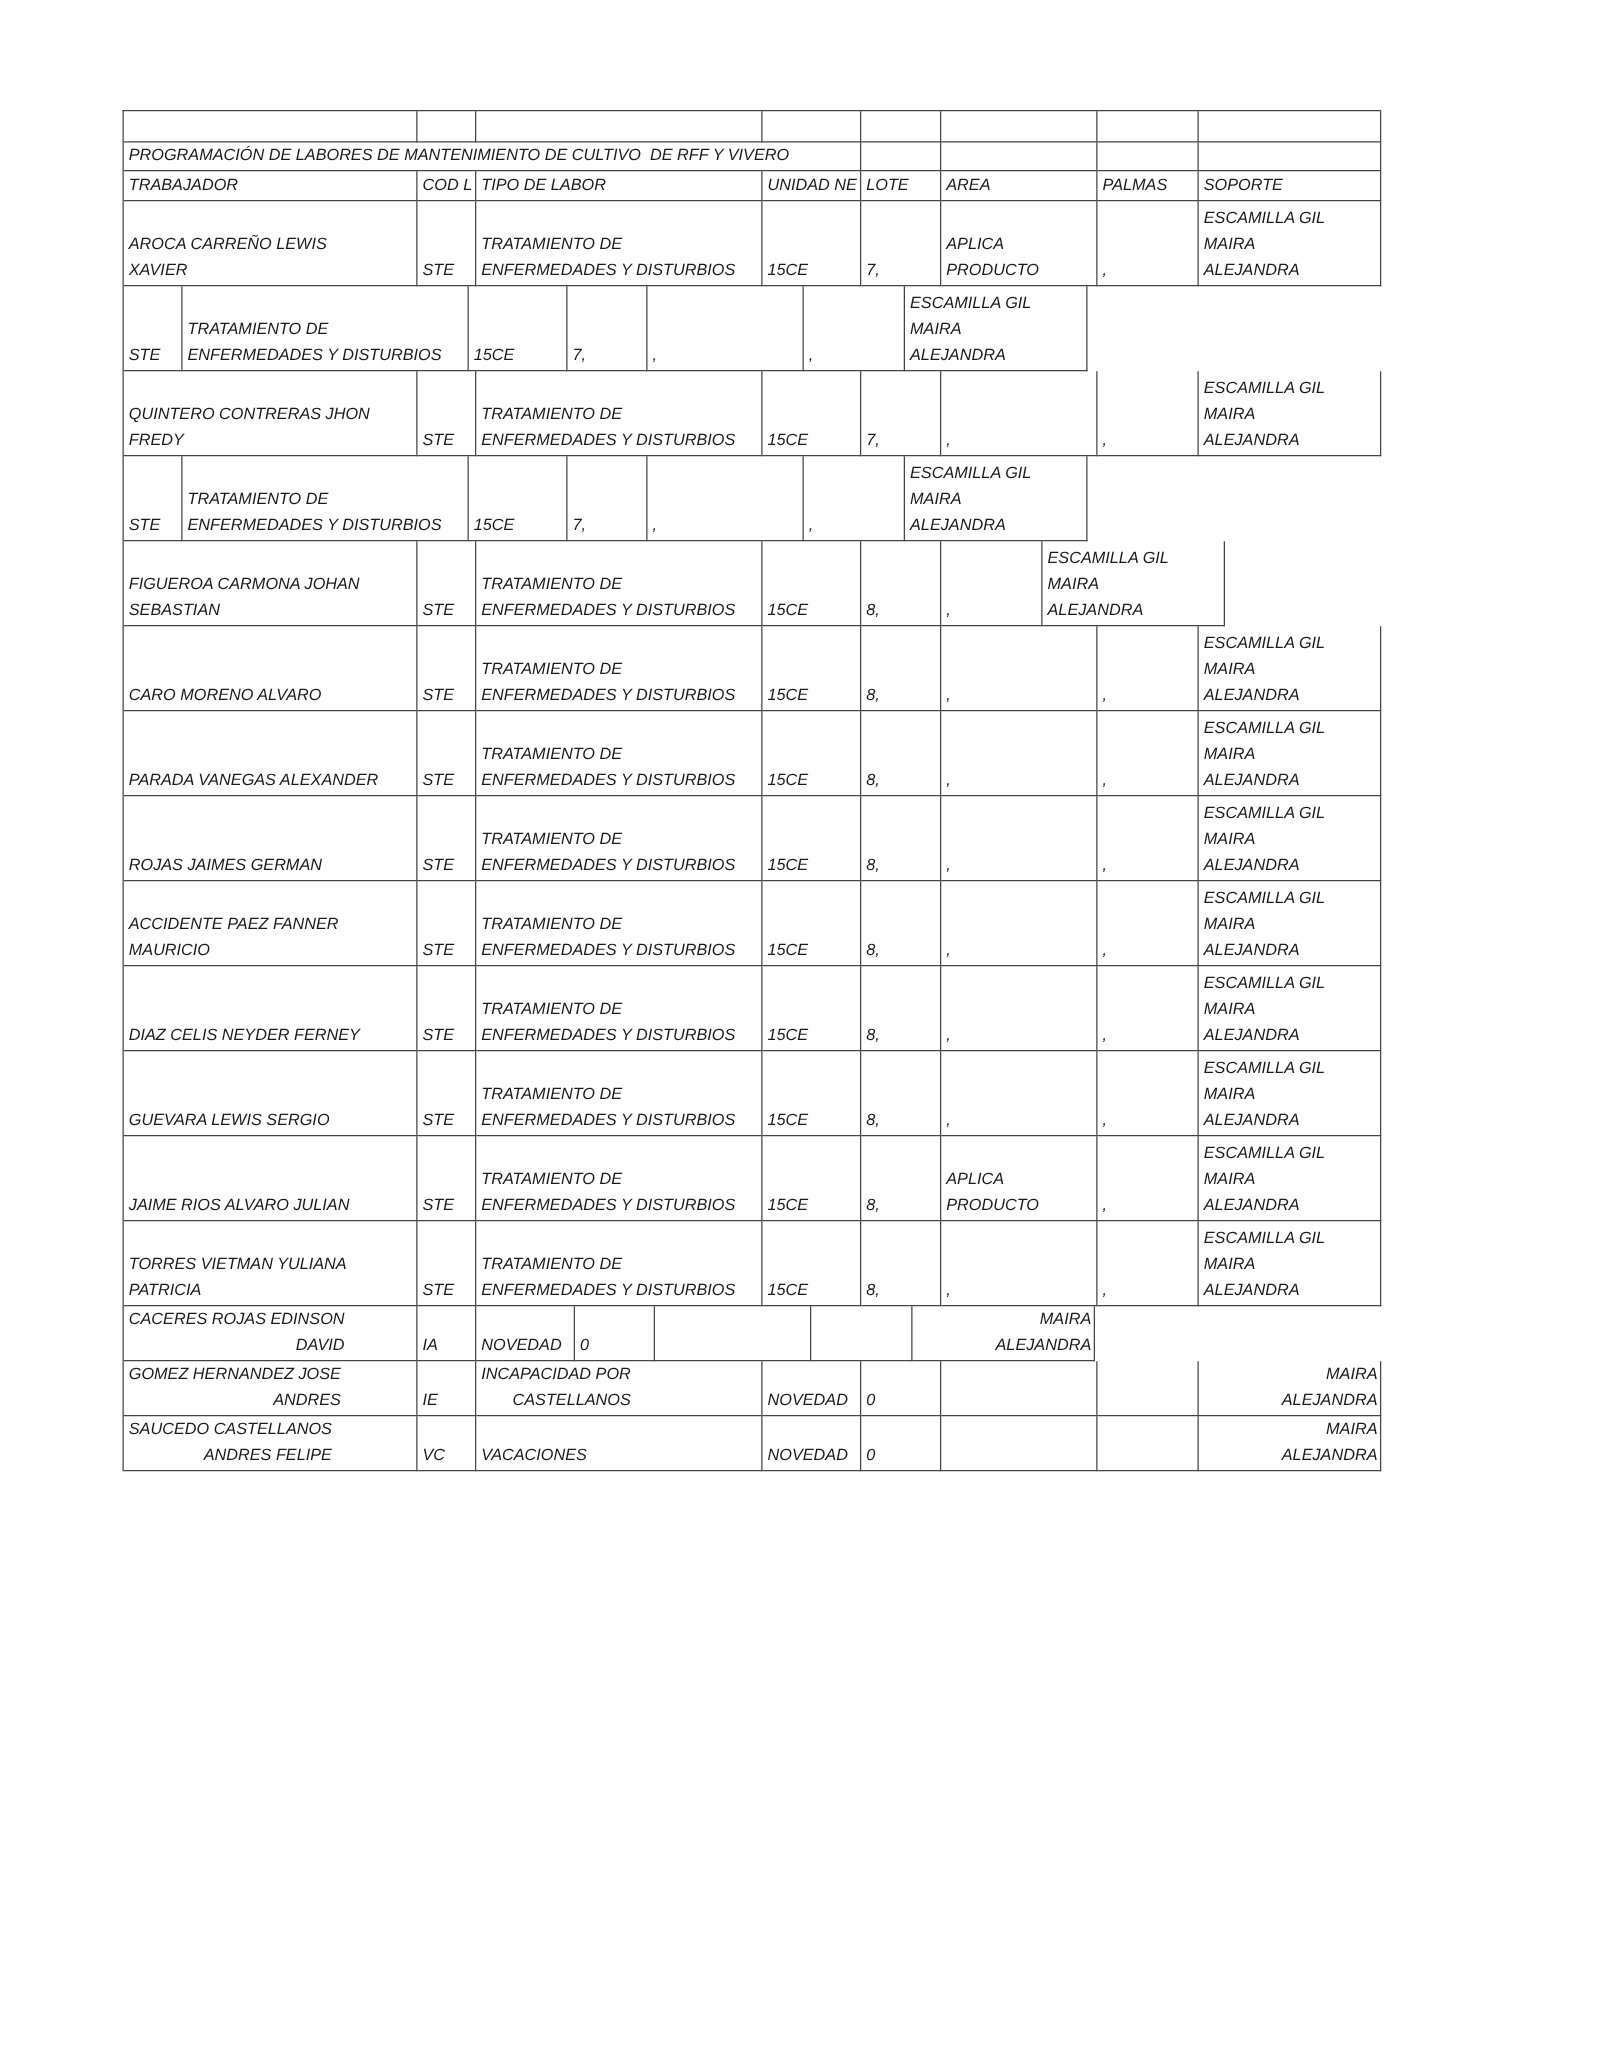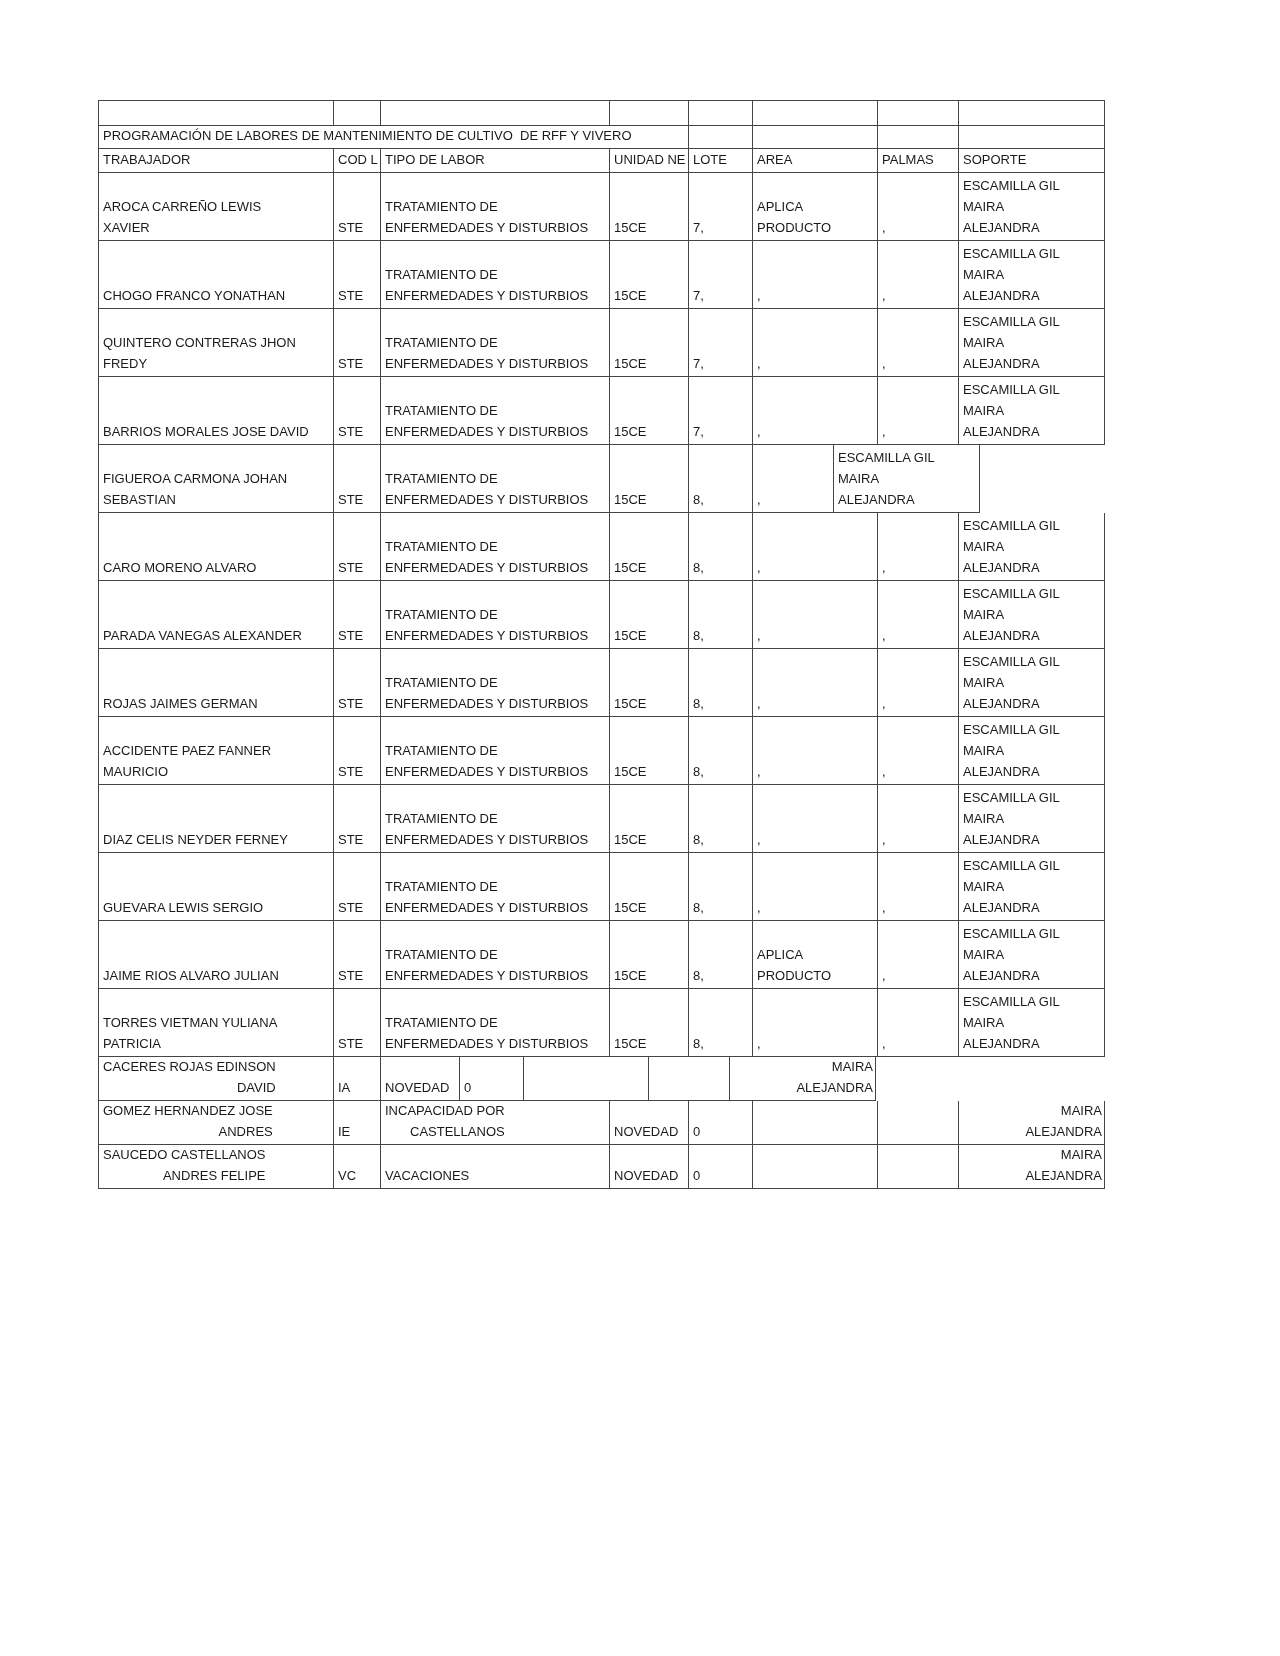--- a/index.html
+++ b/index.html
@@ -10,26 +10,27 @@
   html,body{margin:0;padding:0;}
   body{
     width:1280px;height:1656px;
     background:var(--bg);
     font-family:"Liberation Sans",sans-serif;
     color:var(--text);
     position:relative;
   }
   .sheet{
     position:absolute;
-    left:98px;top:100px;
+    left:98px;top:88px;
     width:1006px;
     border-top:1px solid var(--grid);
     border-left:1px solid var(--grid);
     font-size:13px;
     line-height:21px;
+    font-style:italic;
   }
   .row{display:flex;}
   .cell{
     box-sizing:border-box;
     border-right:1px solid var(--grid);
     border-bottom:1px solid var(--grid);
     display:flex;
     align-items:flex-end;
     padding:1px 2px 2px 4px;
     overflow:hidden;
@@ -95,21 +96,20 @@
 ENFERMEDADES Y DISTURBIOS</div>
         <div class="cell c3">15CE</div>
         <div class="cell c4">7,</div>
         <div class="cell c5">APLICA
 PRODUCTO</div>
         <div class="cell c6">,</div>
         <div class="cell c7">ESCAMILLA GIL MAIRA
 ALEJANDRA</div>
       </div>
       <div class="row r-tall">
-        <div class="cell c0">CHOGO FRANCO YONATHAN</div>
         <div class="cell c1">STE</div>
         <div class="cell c2">TRATAMIENTO DE
 ENFERMEDADES Y DISTURBIOS</div>
         <div class="cell c3">15CE</div>
         <div class="cell c4">7,</div>
         <div class="cell c5">,</div>
         <div class="cell c6">,</div>
         <div class="cell c7">ESCAMILLA GIL MAIRA
 ALEJANDRA</div>
       </div>
@@ -120,21 +120,20 @@
         <div class="cell c2">TRATAMIENTO DE
 ENFERMEDADES Y DISTURBIOS</div>
         <div class="cell c3">15CE</div>
         <div class="cell c4">7,</div>
         <div class="cell c5">,</div>
         <div class="cell c6">,</div>
         <div class="cell c7">ESCAMILLA GIL MAIRA
 ALEJANDRA</div>
       </div>
       <div class="row r-tall">
-        <div class="cell c0">BARRIOS MORALES JOSE DAVID</div>
         <div class="cell c1">STE</div>
         <div class="cell c2">TRATAMIENTO DE
 ENFERMEDADES Y DISTURBIOS</div>
         <div class="cell c3">15CE</div>
         <div class="cell c4">7,</div>
         <div class="cell c5">,</div>
         <div class="cell c6">,</div>
         <div class="cell c7">ESCAMILLA GIL MAIRA
 ALEJANDRA</div>
       </div>

